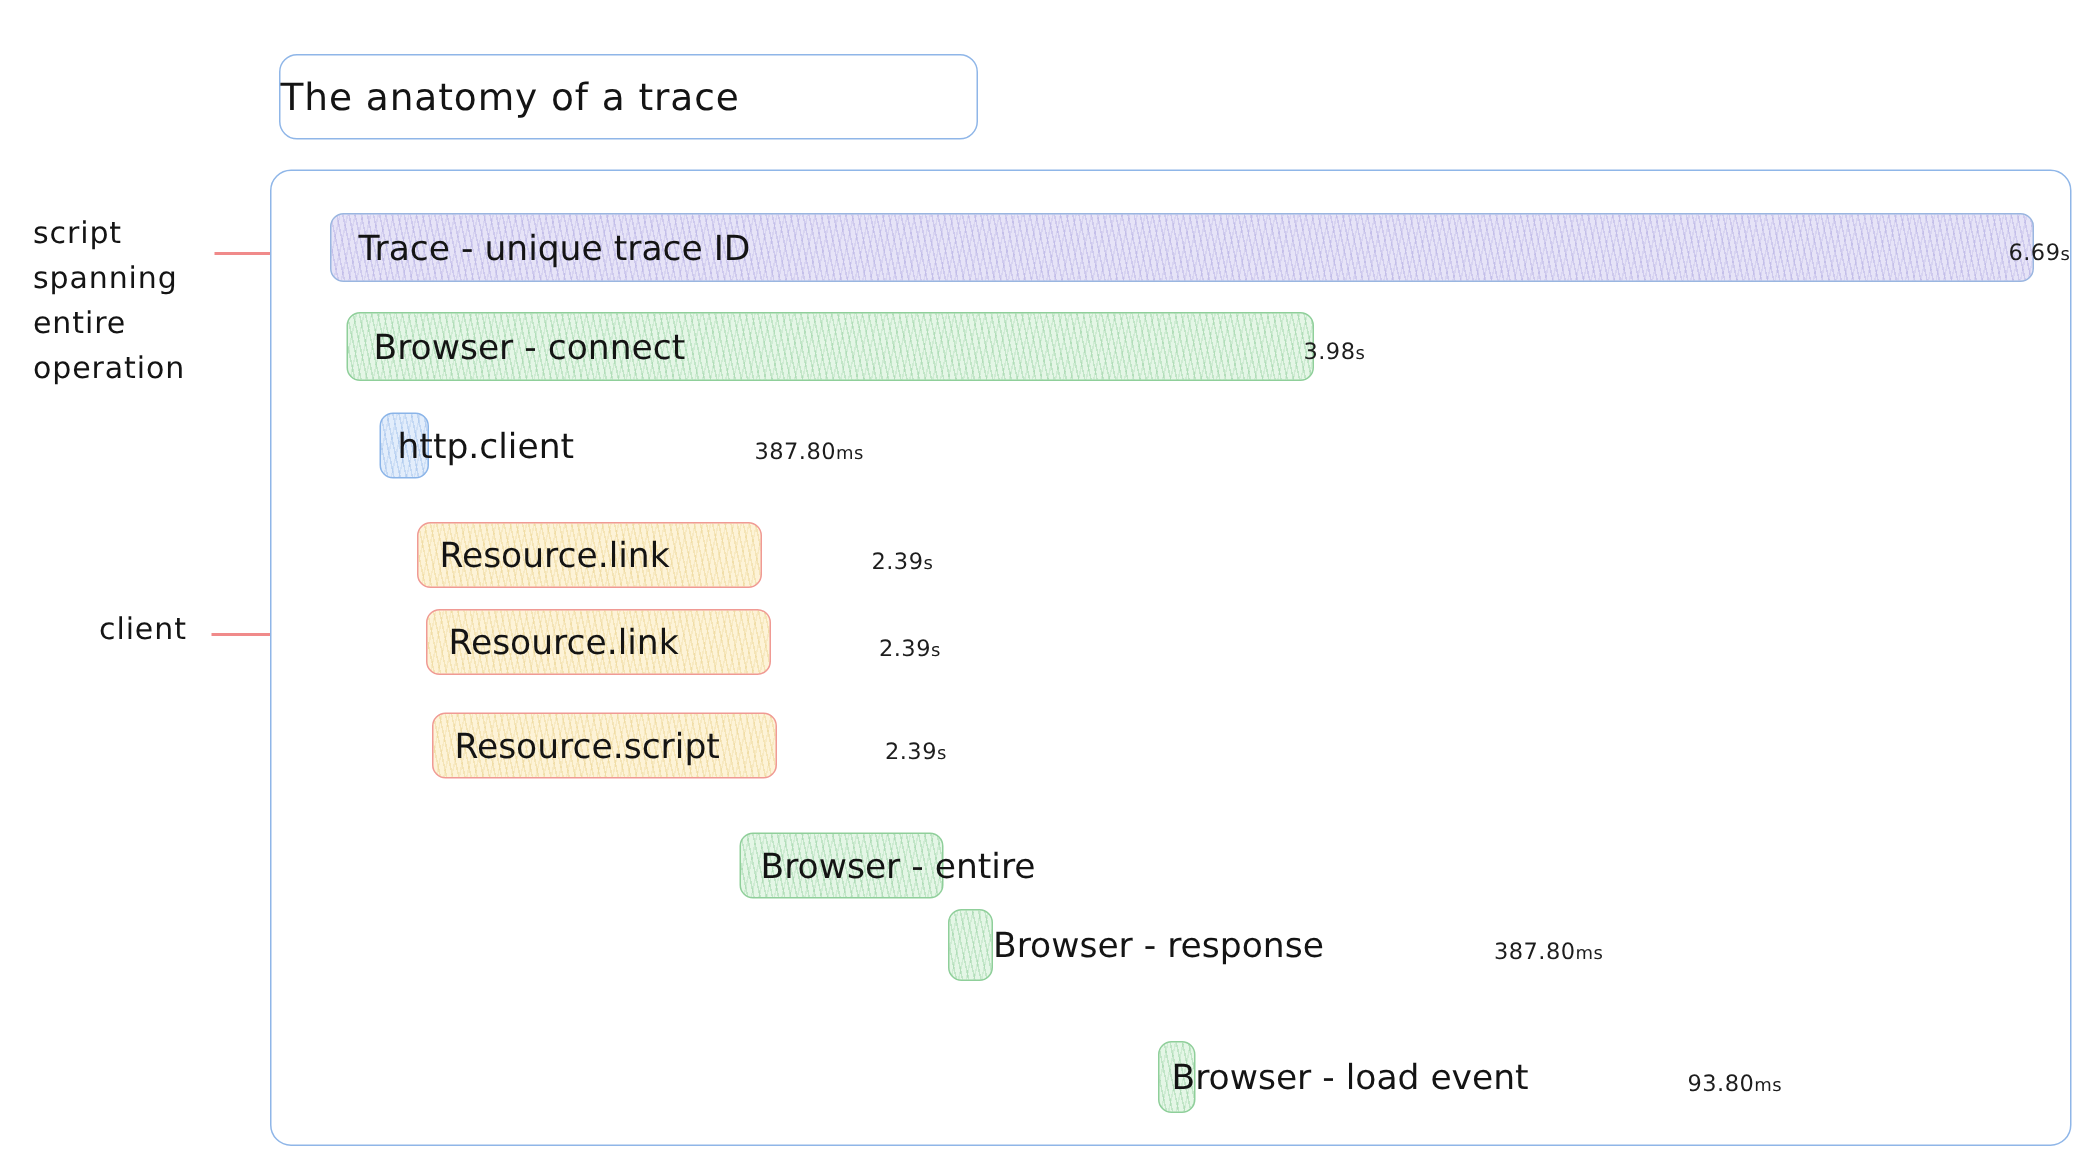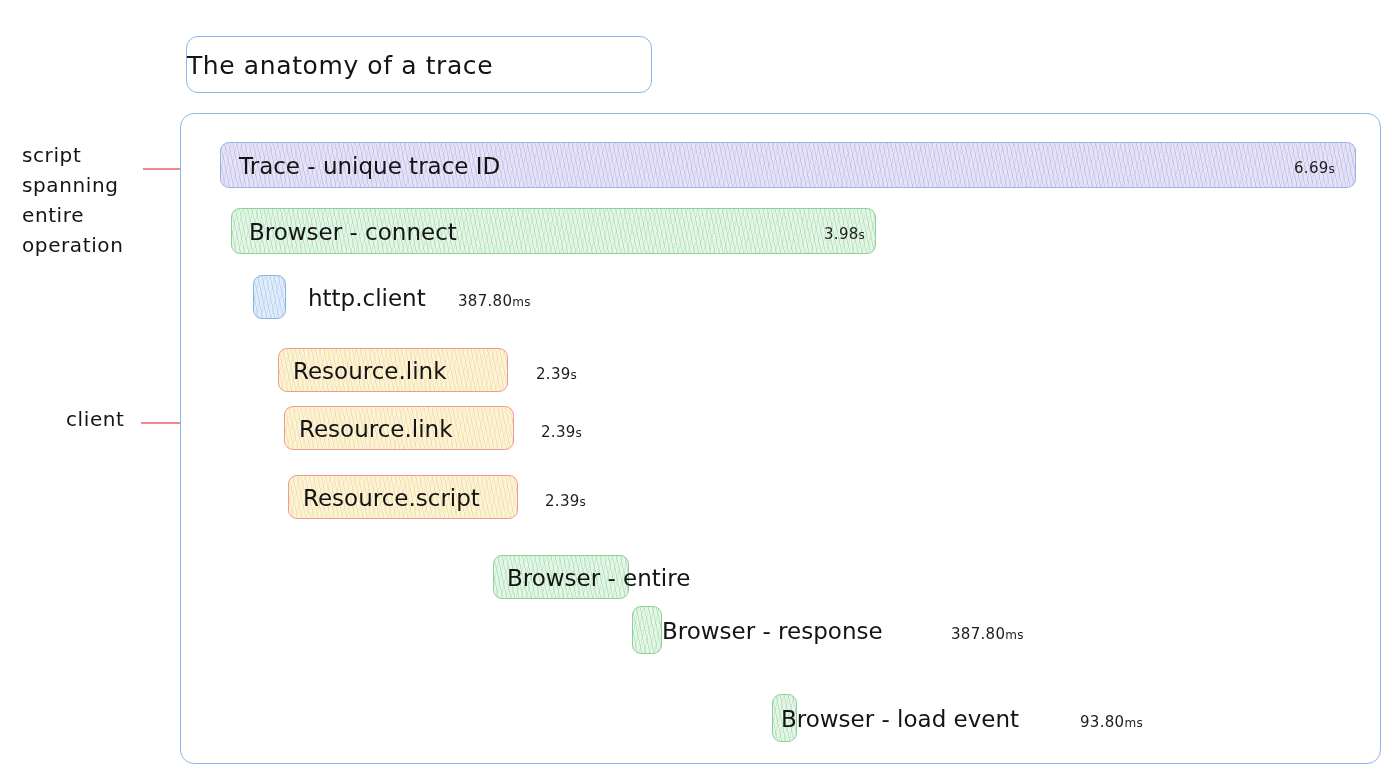--- a/index.html
+++ b/index.html
@@ -129,20 +129,21 @@
     font-size: 23px;
     white-space: nowrap;
     color: #141414;
   }
   .span-dur {
     position: absolute;
     font-size: 15px;
     letter-spacing: 0.3px;
     color: #1d1d1d;
     white-space: nowrap;
+    padding-left: 45px;
   }
   .span-dur .unit { font-size: 12px; }
 </style>
 </head>
 <body>
 
 <div id="title-card">
   <div id="title-text" class="hand">The anatomy of a trace</div>
 </div>
 
@@ -170,21 +171,21 @@
   <div class="row">
     <div class="bar green" style="left:50px; top:94px; width:645px; height:46px;"></div>
     <div class="span-label" style="left:68px; top:105px;">Browser - connect</div>
     <div class="span-dur" style="left:643px; top:111px;">
       <span>3.98</span><span class="unit">s</span>
     </div>
   </div>
 
   <div class="row">
     <div class="bar blue" style="left:72px; top:161px; width:33px; height:44px;"></div>
-    <div class="span-label" style="left:84px; top:171px;padding-left:43px;">http.client</div>
+    <div class="span-label" style="left:84px; top:171px;">http.client</div>
     <div class="span-dur" style="left:277px; top:178px;">
       <span>387.80</span><span class="unit">ms</span>
     </div>
   </div>
 
   <div class="row">
     <div class="bar yellow" style="left:97px; top:234px; width:230px; height:44px;"></div>
     <div class="span-label" style="left:112px; top:244px;">Resource.link</div>
     <div class="span-dur" style="left:355px; top:251px;">
       <span>2.39</span><span class="unit">s</span>

